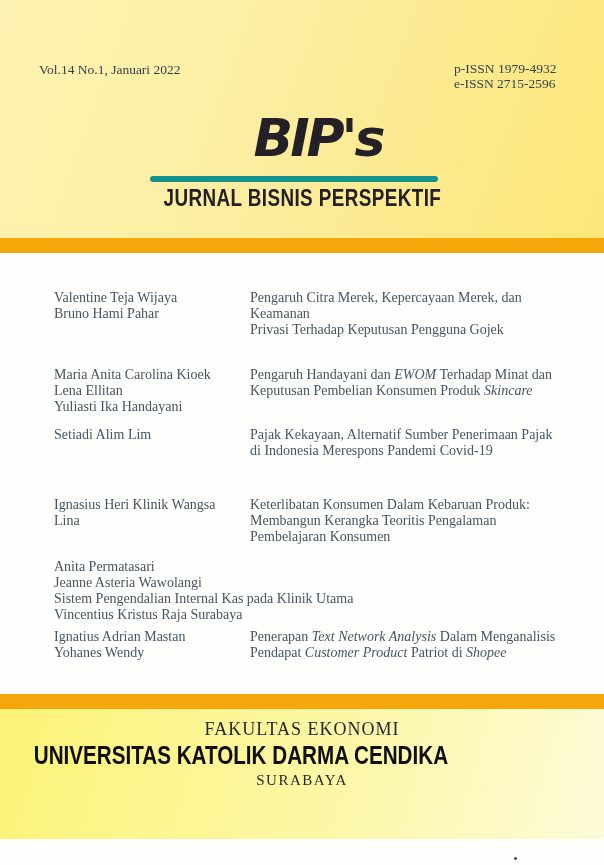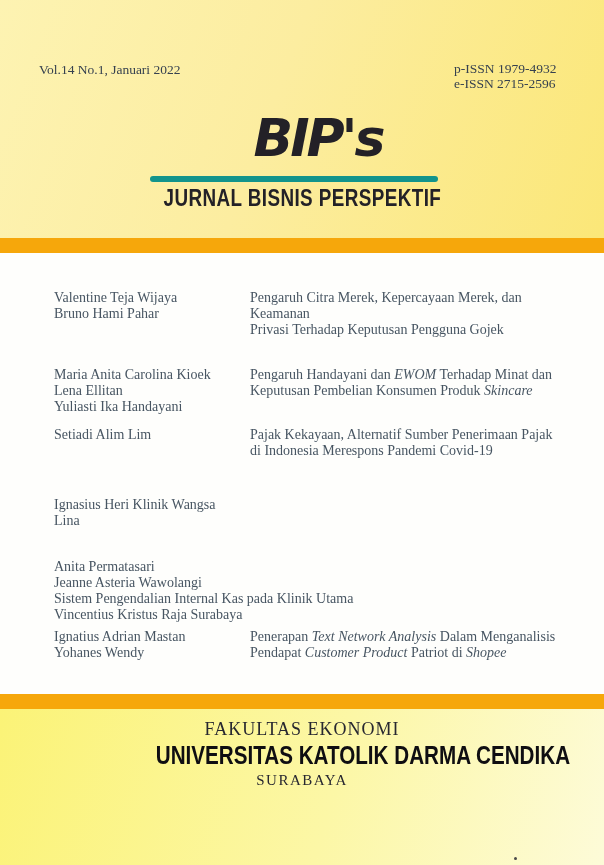--- a/index.html
+++ b/index.html
@@ -64,28 +64,28 @@
   .entry .authors{width:196px;flex:none;}
   .entry .titlecol{flex:1;}
   .entry:nth-child(1){top:37px;}
   .entry:nth-child(2){top:114px;}
   .entry:nth-child(3){top:174px;}
   .entry:nth-child(4){top:244px;}
   .entry:nth-child(5){top:306px;flex-direction:column;}
   .entry:nth-child(6){top:376px;}
   
   .bottom{
-    position:absolute;top:709px;left:0;width:100%;height:156px;
+    position:absolute;top:709px;left:0;width:100%;height:130px;
     background:linear-gradient(105deg,var(--footer-yellow-left,#fbf377) 0%,#fcf7a6 55%,var(--footer-yellow-right,#fdfbd8) 100%);
   }
   .faculty{
     position:absolute;top:10px;left:0;width:100%;text-align:center;
     font-size:18px;letter-spacing:1px;color:#272730;
   }
-  .university{position:absolute;top:34px;left:0;width:100%;text-align:right;}
+  .university{position:absolute;top:34px;left:0;width:100%;text-align:left;}
   .university span{
     display:inline-block;
     font-family:"Liberation Sans",sans-serif;
     font-weight:bold;font-size:24px;line-height:26px;
     color:#0f0e12;
     transform:scale(0.86,1.05);
     letter-spacing:0px;
   }
   .city{
     position:absolute;top:63px;left:0;width:100%;text-align:center;
@@ -144,20 +144,25 @@
           <div class="titlecol">
             <div><span>Pajak Kekayaan, Alternatif Sumber Penerimaan Pajak</span></div>
             <div><span>di Indonesia Merespons Pandemi Covid-19</span></div>
           </div>
         </div>
         <div class="entry">
           <div class="authors">
             <div>Ignasius Heri Klinik Wangsa</div>
             <div>Lina</div>
           </div>
+          <div class="titlecol">
+            <div><span>Keterlibatan Konsumen Dalam Kebaruan Produk:</span></div>
+            <div><span>Membangun Kerangka Teoritis Pengalaman</span></div>
+            <div><span>Pembelajaran Konsumen</span></div>
+          </div>
         </div>
         <div class="entry">
           <div class="authors">
             <div>Anita Permatasari</div>
             <div>Jeanne Asteria Wawolangi</div>
           </div>
           <div class="titlecol">
             <div><span>Sistem Pengendalian Internal Kas pada Klinik Utama</span></div>
             <div><span>Vincentius Kristus Raja Surabaya</span></div>
           </div>

